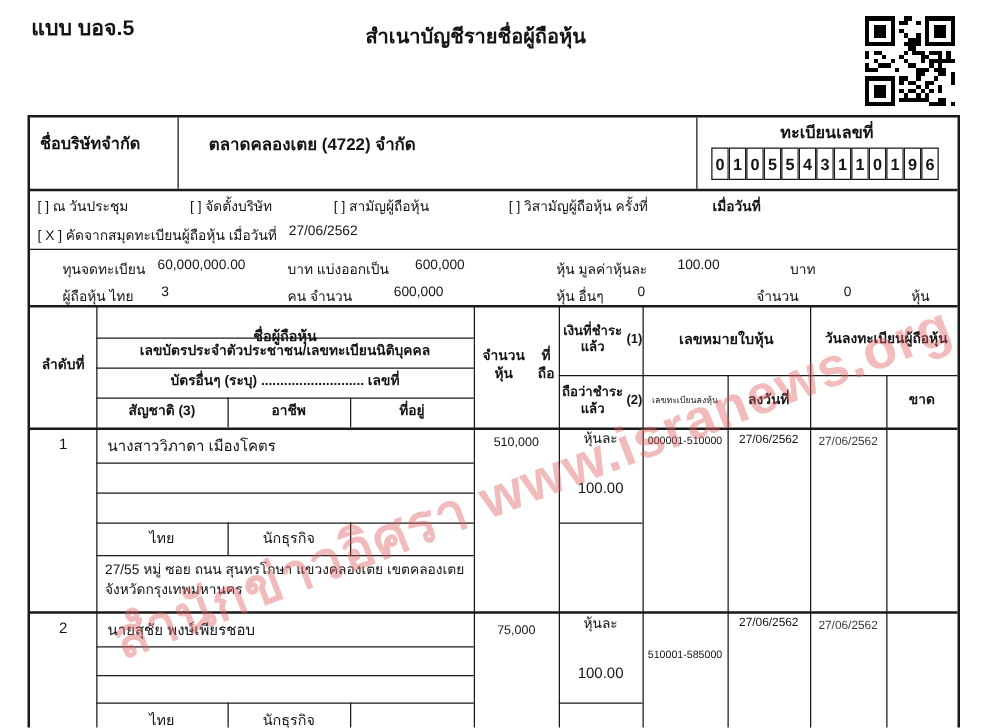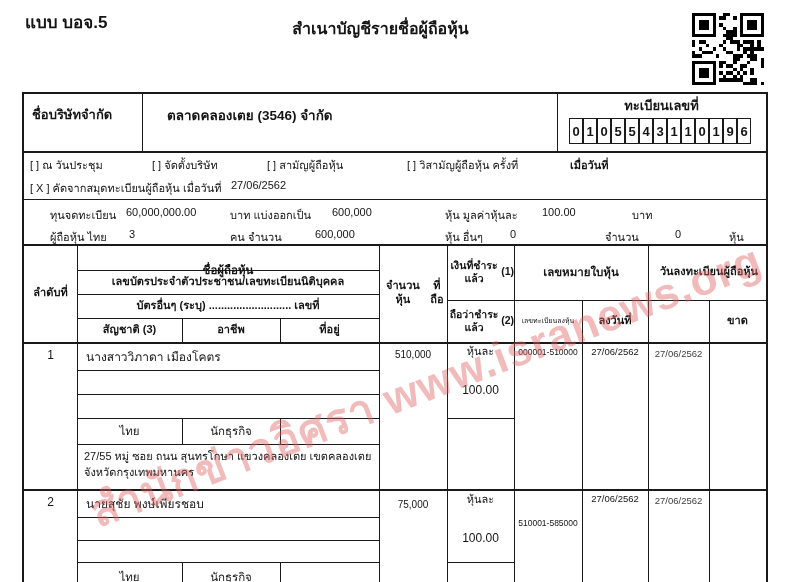--- a/index.html
+++ b/index.html
@@ -182,21 +182,21 @@
     <div class="vl" style="left:558px;top:206px;width:1px;height:310px"></div>
     <div class="vl" style="left:685px;top:206px;width:1px;height:310px"></div>
     <div class="vl" style="left:158px;top:224px;width:1px;height:24px"></div>
     <div class="vl" style="left:256px;top:224px;width:1px;height:24px"></div>
     <div class="vl" style="left:158px;top:324px;width:1px;height:26px"></div>
     <div class="vl" style="left:256px;top:324px;width:1px;height:26px"></div>
     <div class="vl" style="left:158px;top:468px;width:1px;height:48px"></div>
     <div class="vl" style="left:256px;top:468px;width:1px;height:48px"></div>
 
     <div class="abs b" style="left:8px;top:10px;font-size:13px;">ชื่อบริษัทจำกัด</div>
-    <div class="abs b" style="left:143px;top:10px;font-size:13.5px;">ตลาดคลองเตย (3546) จำกัด</div>
+    <div class="abs b" style="left:143px;top:10px;font-size:13.5px;">ตลาดคลองเตย (4722) จำกัด</div>
     <div class="cell b" style="left:533px;top:2px;width:209px;height:20px;font-size:13px;">ทะเบียนเลขที่</div>
     <div class="digitrow">
       <div class="digitbox">0</div>
       <div class="digitbox">1</div>
       <div class="digitbox">0</div>
       <div class="digitbox">5</div>
       <div class="digitbox">5</div>
       <div class="digitbox">4</div>
       <div class="digitbox">3</div>
       <div class="digitbox">1</div>

